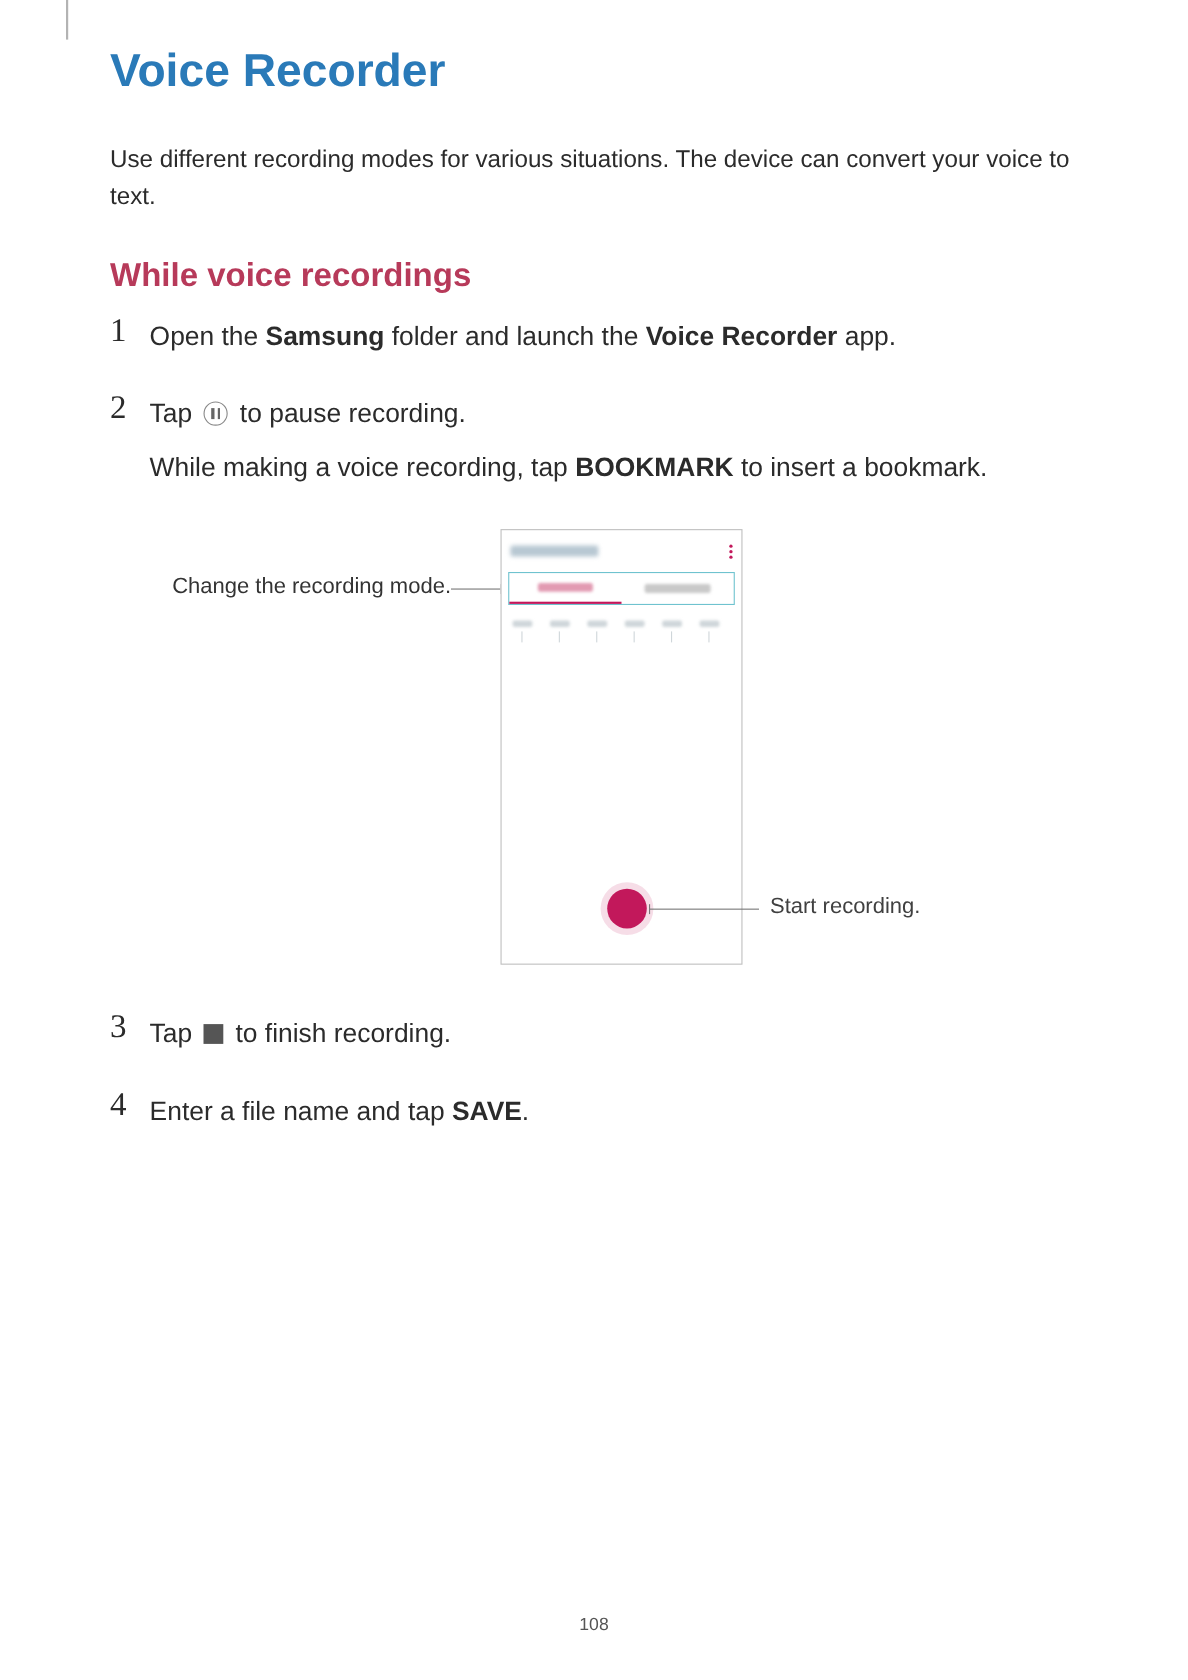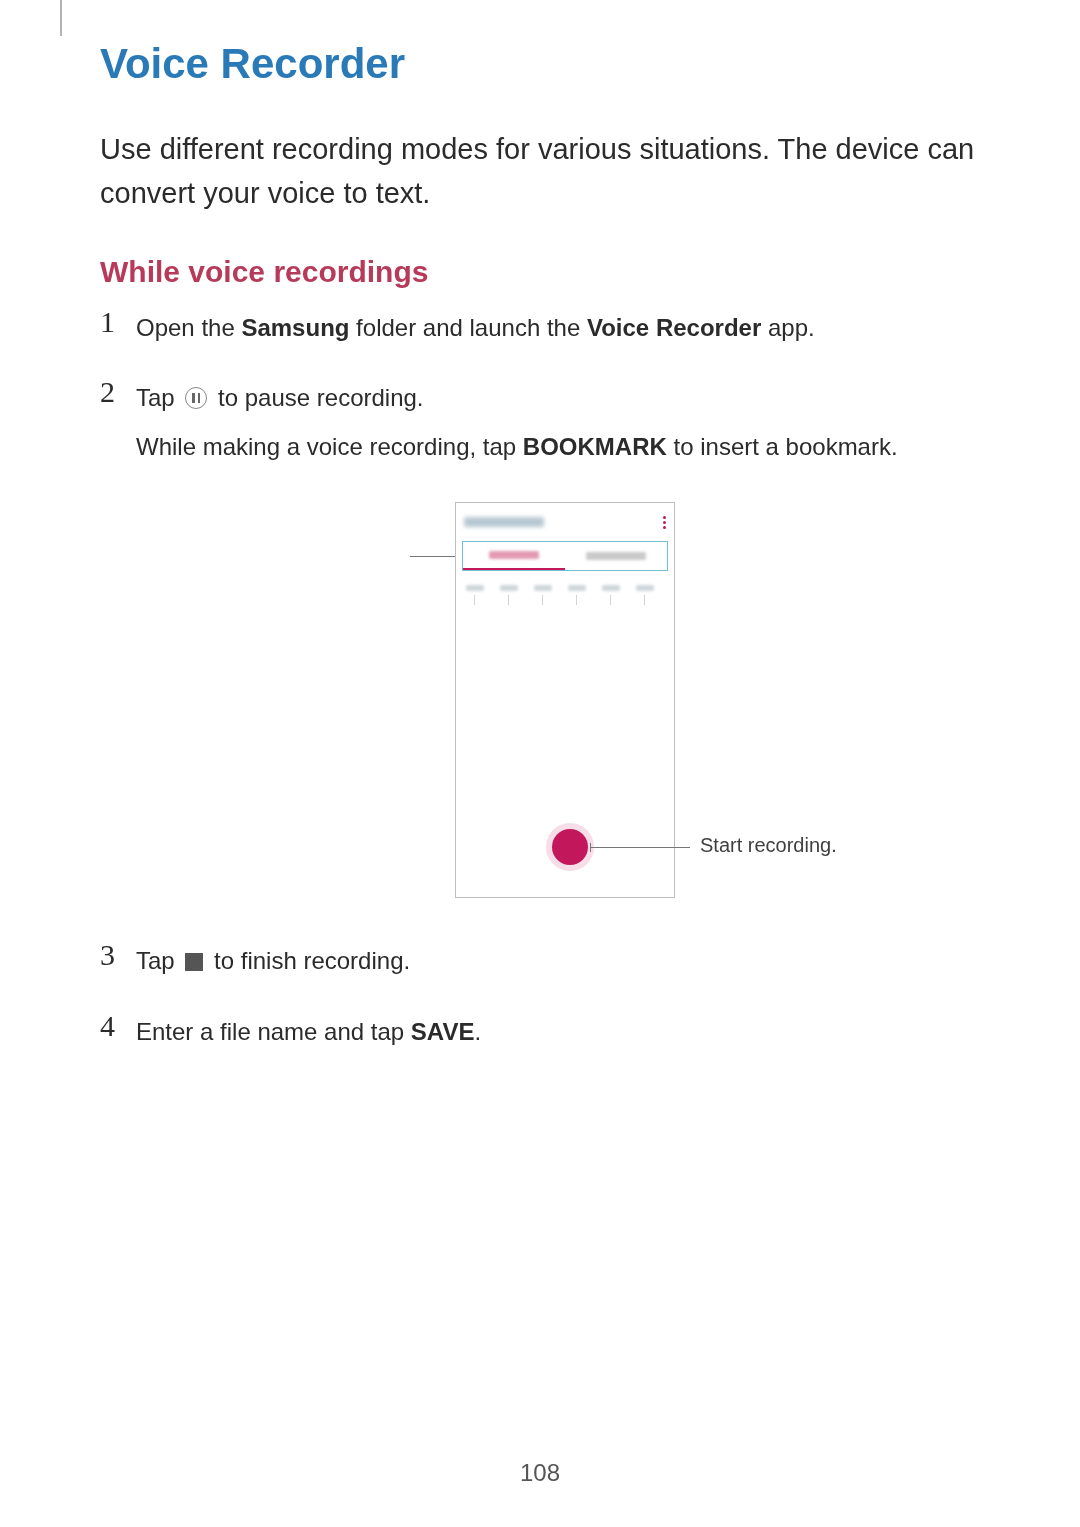--- a/index.html
+++ b/index.html
@@ -35,21 +35,21 @@
     margin-bottom: 40px;
   }
   .subhead {
     font-size: 30px;
     font-weight: bold;
     color: #b73a5a;
     margin-bottom: 16px;
     margin-top: 40px;
   }
   .body-text {
-    font-size: 29px;
+    font-size: 22px;
     line-height: 1.5;
     margin-bottom: 10px;
   }
   .steps {
     margin-top: 20px;
   }
   .step {
     display: flex;
     align-items: flex-start;
     margin-bottom: 22px;
@@ -255,21 +255,21 @@
     position:absolute;
     left:0; top:-4px;
     width:1px; height:9px;
     background:#777;
   }
   .pagenum {
     position: absolute;
     bottom: 40px;
     left: 0; right: 0;
     text-align: center;
-    font-size: 24px;
+    font-size: 16px;
     color: #555;
   }
 </style>
 </head>
 <body>
 
 <div class="short-rule"></div>
 
 <div class="page">
 
@@ -296,20 +296,21 @@
         <p>
           <span>Tap </span><span class="ic-pause"></span><span> to pause recording.</span>
         </p>
         <p>
           <span>While making a voice recording, tap </span><strong>BOOKMARK</strong><span> to insert a bookmark.</span>
         </p>
       </div>
     </div>
 
     <div class="figure-area">
+      <div class="callout-left">Change the recording mode.</div>
       <div class="line-left"></div>
 
       <div class="phone-mock">
         <div class="phone-header">
           <div class="blur-text"></div>
           <div class="kebab">
               <span></span>
               <span></span>
               <span></span>
             </div>

